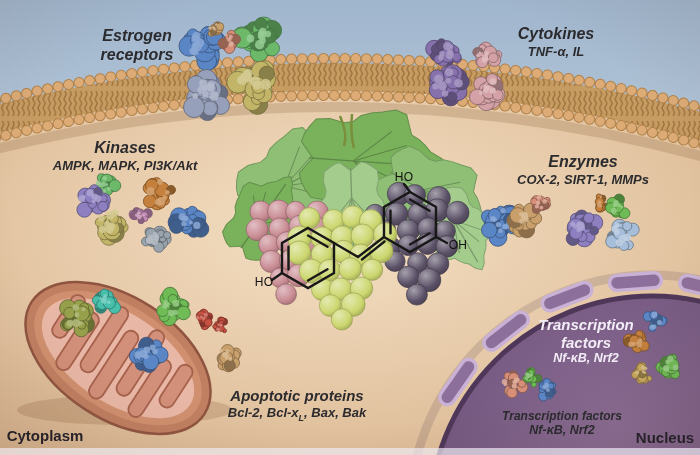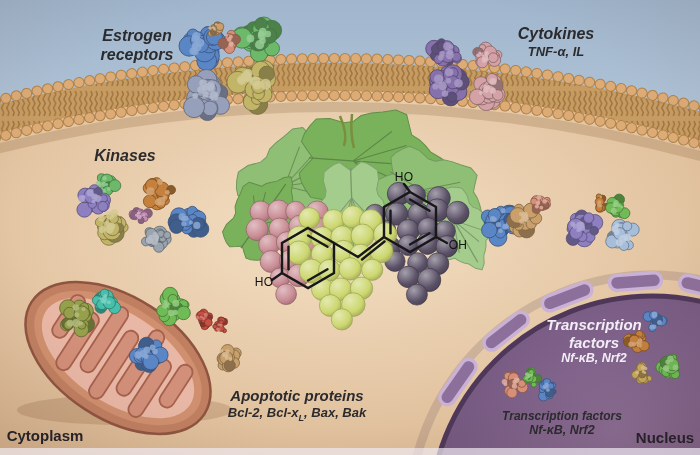--- a/index.html
+++ b/index.html
@@ -10,21 +10,21 @@
        white-space:nowrap;color:#2b2b2e;font-weight:700;font-style:italic;line-height:1.18;}
   .t1{font-size:16px;}
   .s1{font-size:13px;}
   .t2{font-size:15px;}
   .s2{font-size:12.5px;}
   .t3{font-size:12px;}
   .big{font-size:21px;letter-spacing:-0.3px;color:#2c282c;
        text-shadow:0 0 6px rgba(255,255,255,.75),0 0 2px rgba(255,255,255,.55);}
   .chem{font-weight:400;font-style:normal;font-size:12px;color:#121212;letter-spacing:.3px;}
   .plain{font-style:normal;font-size:15px;color:#262228;}
-  .white{color:#f3edf7;margin-left:8px;}
+  .white{color:#f3edf7;}
   sub{font-size:9px;}
 </style>
 </head>
 <body>
 
 <div class="stage">
   <svg id="scene" width="700" height="455" viewBox="0 0 700 455">
       <defs>
         <linearGradient id="gSky" x1="0" y1="0" x2="0" y2="1">
           <stop offset="0%" stop-color="#a0b6cd"></stop>
@@ -1156,22 +1156,27 @@
     <div class="t1">receptors</div>
   </div>
 
   <div class="lbl" style="left:556px;top:42px">
     <div class="t1">Cytokines</div>
     <div class="s1">TNF-α, IL</div>
   </div>
 
   <div class="lbl" style="left:125px;top:156px">
     <div class="t1">Kinases</div>
+    <div class="s1">AMPK, MAPK, PI3K/Akt</div>
   </div>
 
+  <div class="lbl" style="left:583px;top:170px">
+    <div class="t1">Enzymes</div>
+    <div class="s1">COX-2, SIRT-1, MMPs</div>
+  </div>
 
 
   <div class="lbl chem" style="left:404px;top:177px">HO</div>
   <div class="lbl chem" style="left:458px;top:245px">OH</div>
   <div class="lbl chem" style="left:264px;top:282px">HO</div>
 
   <div class="lbl" style="left:297px;top:405px">
     <div class="t2">Apoptotic proteins</div>
     <div class="s1"><span>Bcl-2, Bcl-x</span><sub>L</sub><span>, Bax, Bak</span></div>
   </div>

